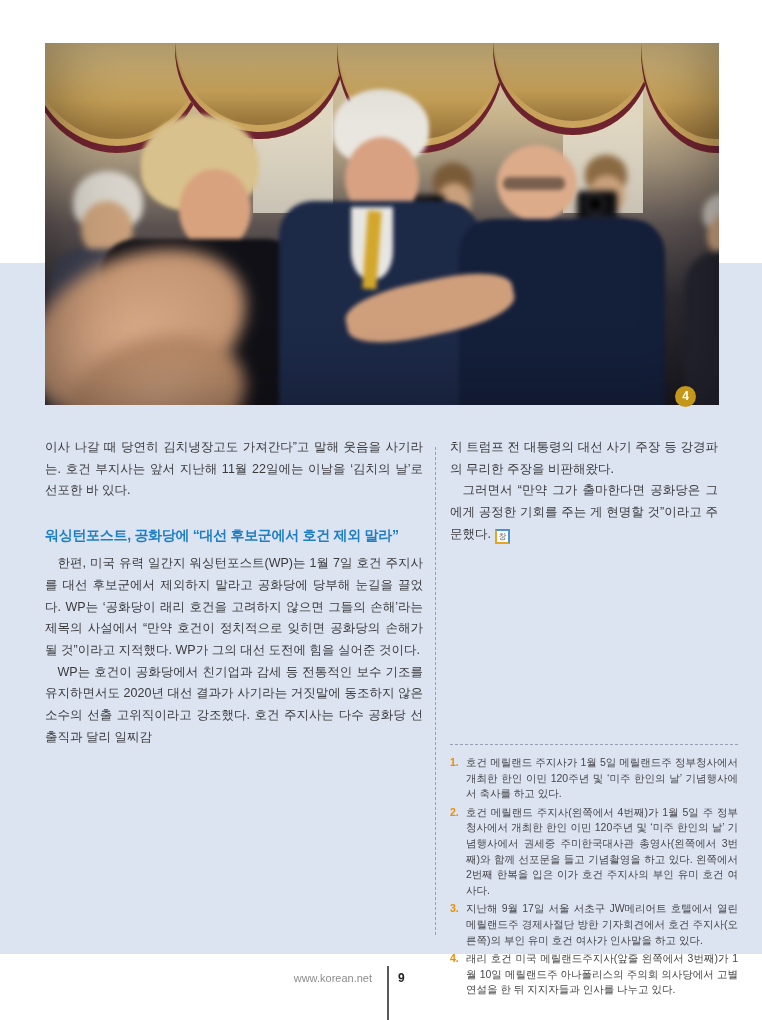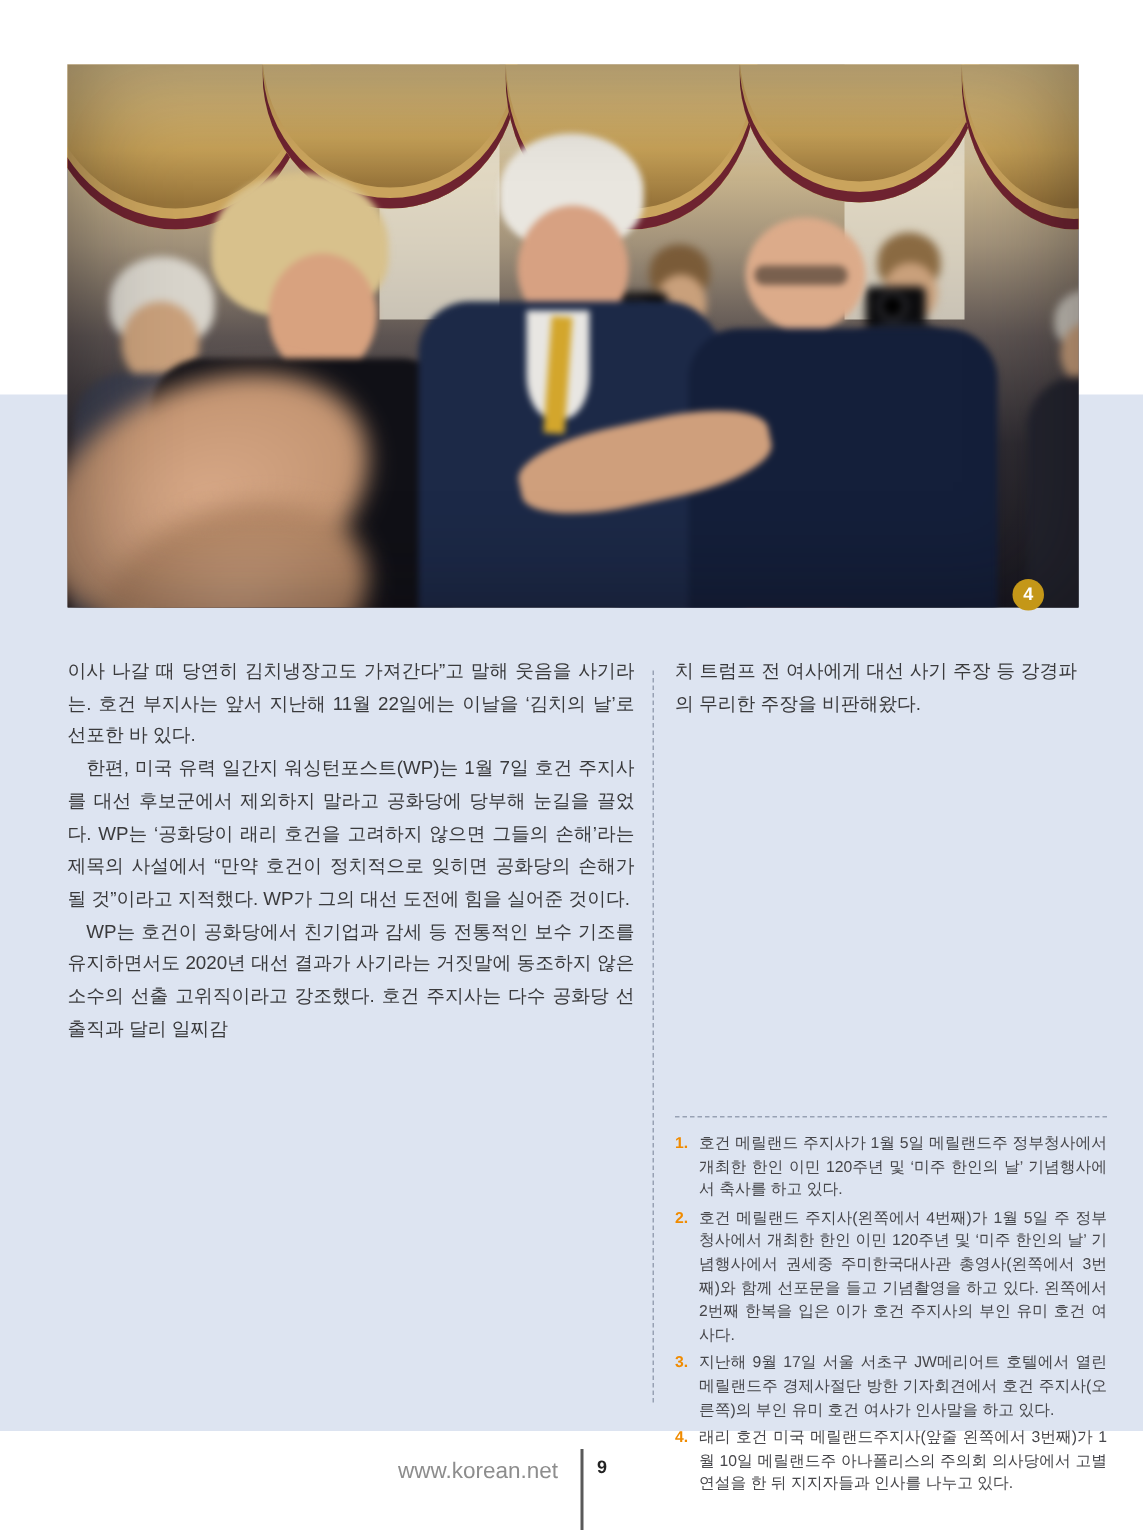--- a/index.html
+++ b/index.html
@@ -38,21 +38,21 @@
            border:2px solid;border-color:#4a92d6 #4a92d6 #e8a41c #e8a41c;background:#fff;
            font-size:8px;line-height:11px;color:#666;text-align:center;text-indent:0;}
 
   
   .footnotes{position:absolute;left:450px;top:744px;width:288px;border-top:1px dashed #98a1b4;
              padding-top:10px;font-size:10.5px;line-height:15.6px;color:#46464a;text-align:justify;}
   .fn{position:relative;padding-left:16px;margin-bottom:3px;}
   .fn .num{position:absolute;left:0;top:0;color:#f08b00;font-weight:bold;}
 
   
-  .footer-url{position:absolute;top:972px;left:0;width:372px;text-align:right;font-size:15px;color:#8d8d8d;}
+  .footer-url{position:absolute;top:972px;left:0;width:372px;text-align:right;font-size:11px;color:#8d8d8d;}
   .footer-bar{position:absolute;left:387px;top:966px;width:2px;height:54px;background:#5a5a5a;}
   .footer-page{position:absolute;left:398px;top:971px;font-size:12px;font-weight:bold;color:#222;}
 </style>
 </head>
 <body>
 
 <div class="page">
   <div class="blue-band"></div>
 
   <div class="photo">
@@ -103,28 +103,30 @@
     </div>
 
     <div class="hand" style="left:-24px;top:214px;width:230px;height:150px;background:radial-gradient(#d7a887,#b98a66);transform:rotate(-24deg);"></div>
     <div class="hand" style="left:22px;top:296px;width:180px;height:120px;background:radial-gradient(#c99d7c,#a87a58);transform:rotate(-16deg);"></div>
     <div class="vignette"></div>
   </div>
   <div class="badge">4</div>
 
   <div class="col col-left">
     <p class="no-indent">이사 나갈 때 당연히 김치냉장고도 가져간다”고 말해 웃음을 사기라는. 호건 부지사는 앞서 지난해 11월 22일에는 이날을 ‘김치의 날’로 선포한 바 있다.</p>
+    <h2>워싱턴포스트, 공화당에 “대선 후보군에서 호건 제외 말라”</h2>
     <p>한편, 미국 유력 일간지 워싱턴포스트(WP)는 1월 7일 호건 주지사를 대선 후보군에서 제외하지 말라고 공화당에 당부해 눈길을 끌었다. WP는 ‘공화당이 래리 호건을 고려하지 않으면 그들의 손해’라는 제목의 사설에서 “만약 호건이 정치적으로 잊히면 공화당의 손해가 될 것”이라고 지적했다. WP가 그의 대선 도전에 힘을 실어준 것이다.</p>
     <p>WP는 호건이 공화당에서 친기업과 감세 등 전통적인 보수 기조를 유지하면서도 2020년 대선 결과가 사기라는 거짓말에 동조하지 않은 소수의 선출 고위직이라고 강조했다. 호건 주지사는 다수 공화당 선출직과 달리 일찌감</p>
   </div>
 
   <div class="col-divider"></div>
 
   <div class="col col-right">
-    <p class="no-indent">치 트럼프 전 여사에게 대선 사기 주장 등 강경파의 무리한 주장을 비판해왔다.</p>
+    <p class="no-indent">치 트럼프 전 대통령의 대선 사기 주장 등 강경파의 무리한 주장을 비판해왔다.</p>
+    <p><span>그러면서 “만약 그가 출마한다면 공화당은 그에게 공정한 기회를 주는 게 현명할 것”이라고 주문했다.</span><span class="endmark">창</span></p>
   </div>
 
   <div class="footnotes">
     <div class="fn">
       <span class="num">1.</span>
       <span>호건 메릴랜드 주지사가 1월 5일 메릴랜드주 정부청사에서 개최한 한인 이민 120주년 및 ‘미주 한인의 날’ 기념행사에서 축사를 하고 있다.</span>
     </div>
     <div class="fn">
       <span class="num">2.</span>
       <span>호건 메릴랜드 주지사(왼쪽에서 4번째)가 1월 5일 주 정부 청사에서 개최한 한인 이민 120주년 및 ‘미주 한인의 날’ 기념행사에서 권세중 주미한국대사관 총영사(왼쪽에서 3번째)와 함께 선포문을 들고 기념촬영을 하고 있다. 왼쪽에서 2번째 한복을 입은 이가 호건 주지사의 부인 유미 호건 여사다.</span>

